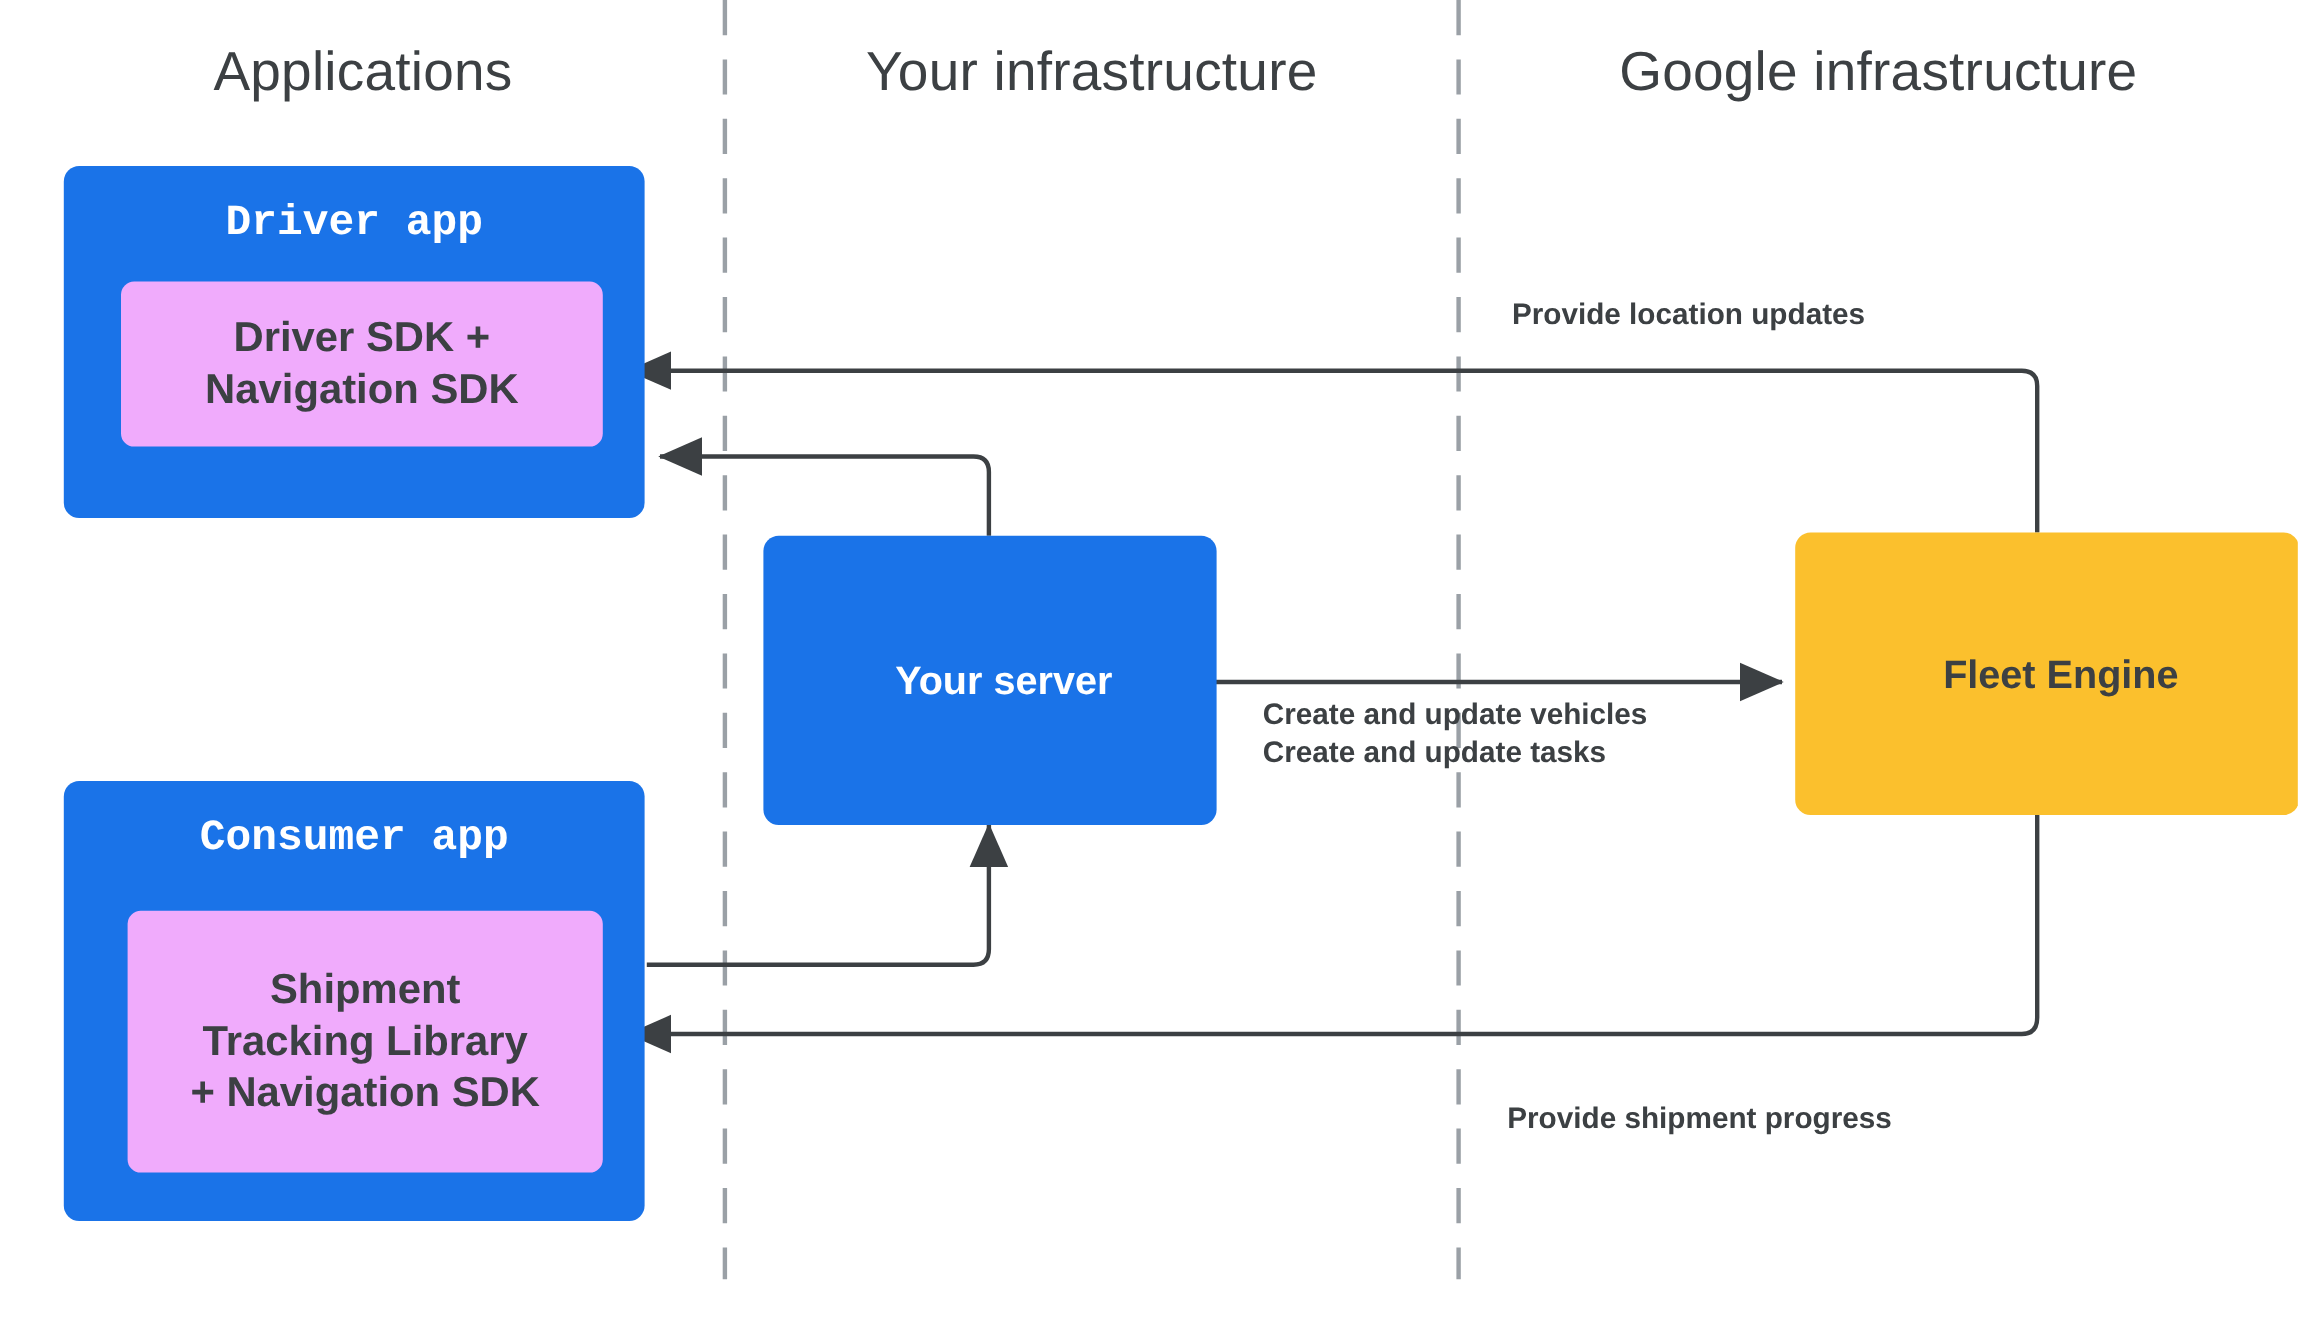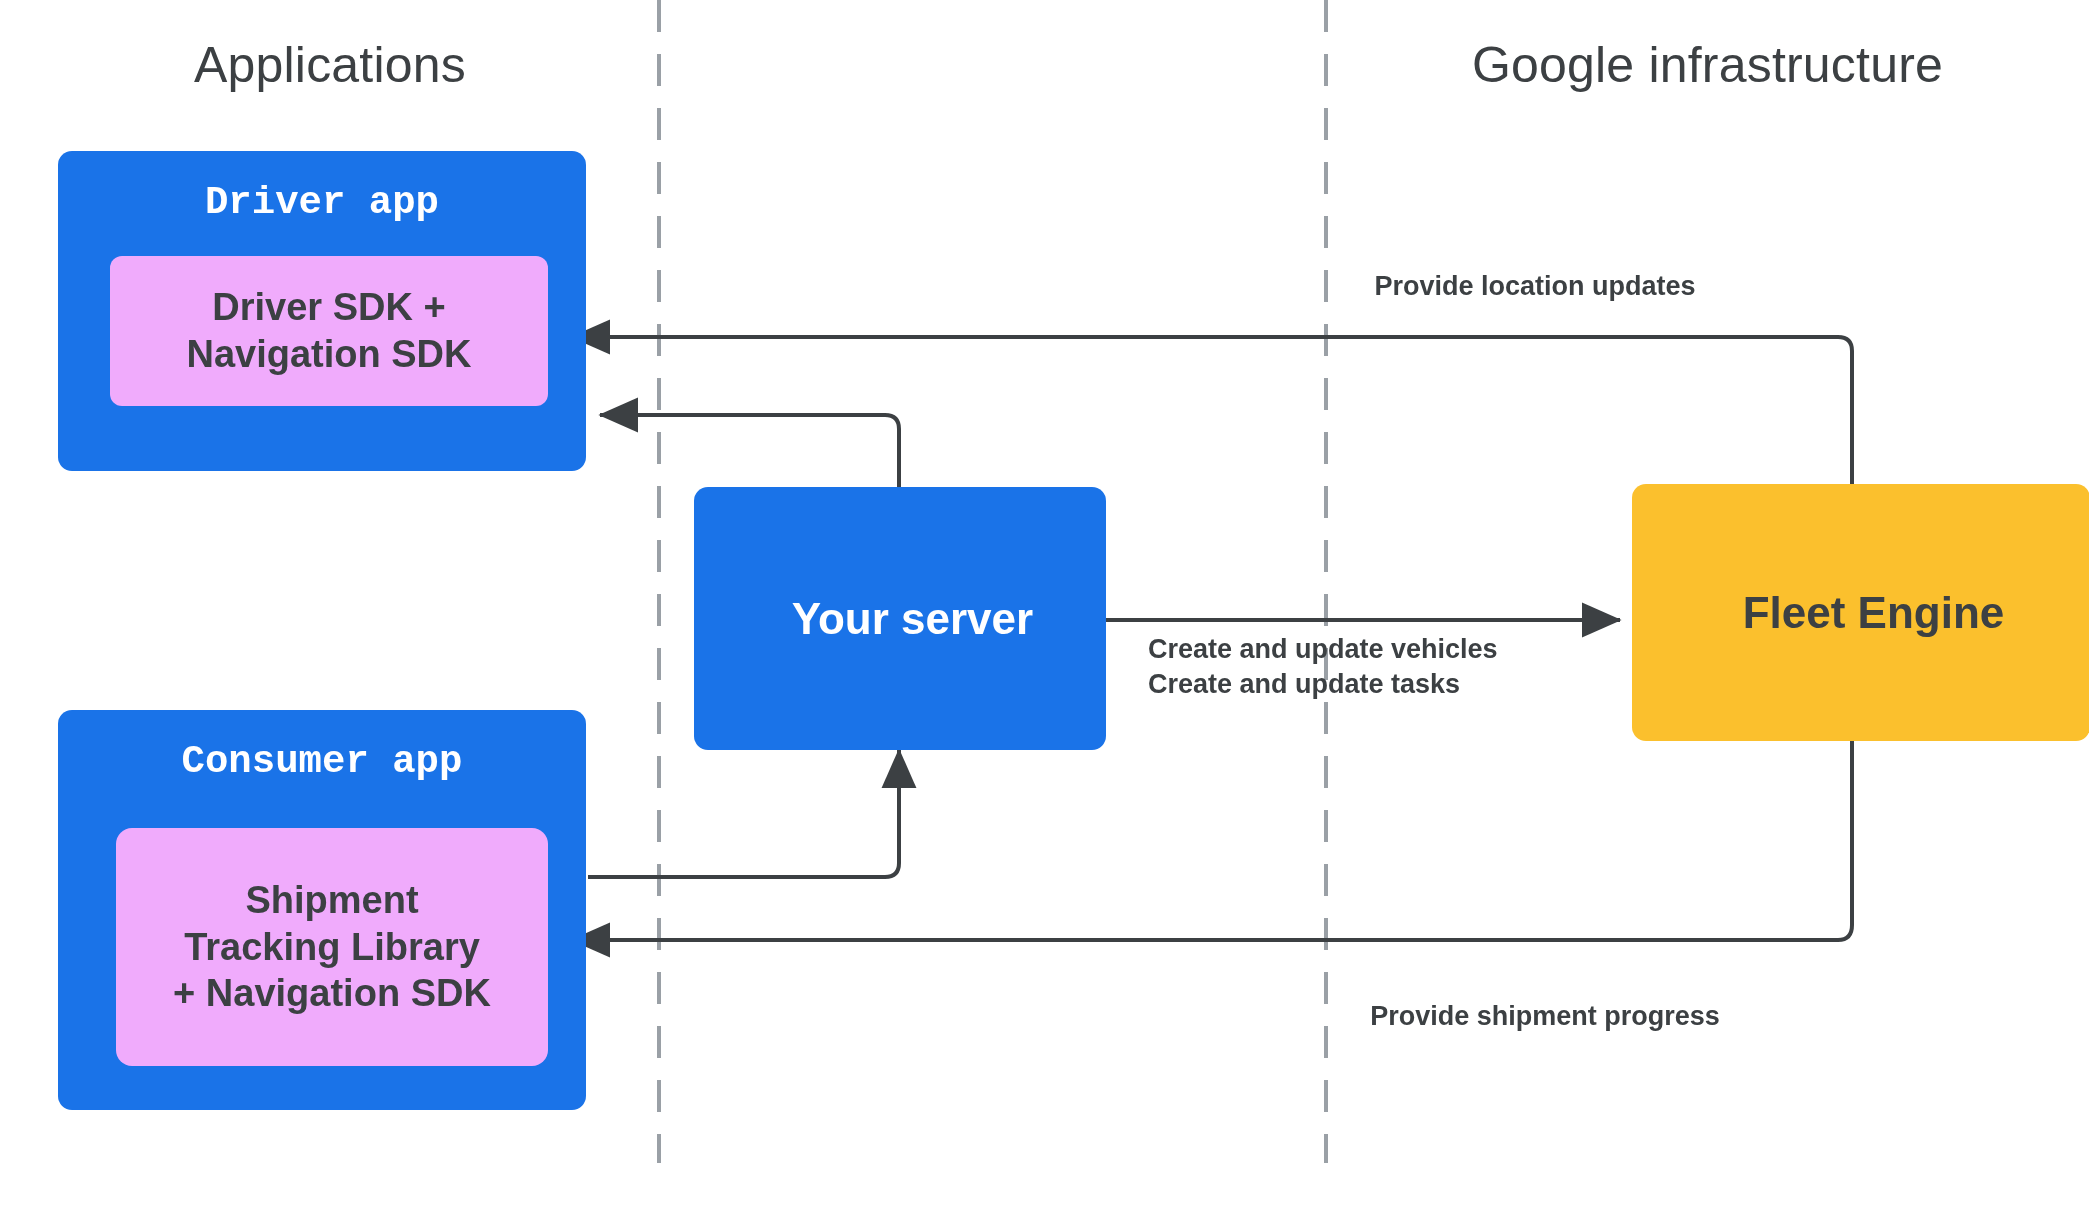--- a/index.html
+++ b/index.html
@@ -85,21 +85,21 @@
     display: flex;
     align-items: center;
     justify-content: center;
     box-sizing: border-box;
   }
   .node-box.blue { background: #1a73e8; }
   .node-box.yellow { background: #fbc02d; }
   .node-label {
     font-family: "Liberation Sans", sans-serif;
     font-weight: 700;
-    font-size: 44px;
+    font-size: 36px;
     text-align: left;
     white-space: nowrap;
     margin-left: 25px;
   }
   .node-box.blue .node-label { color: #ffffff; }
   .node-box.yellow .node-label { color: #3c4043; }
 
   
   .edge-label {
     position: absolute;
@@ -133,38 +133,41 @@
     <path d="M 1000 620 L 1620 620" fill="none" stroke="#3c4043" stroke-width="4" marker-end="url(#ah)"></path>
 
     <path d="M 588 877 L 885 877 Q 899 877 899 863 L 899 750" fill="none" stroke="#3c4043" stroke-width="4" marker-end="url(#ah)"></path>
 
     <path d="M 1852 741 L 1852 925 Q 1852 940 1838 940 L 572 940" fill="none" stroke="#3c4043" stroke-width="4" marker-end="url(#ah)"></path>
   </svg>
 
   <div class="col-head" style="left:0px; top:36px; width:660px;">
     <span>Applications</span>
   </div>
+  <div class="col-head" style="left:659px; top:36px; width:667px;">
+    <span>Your infrastructure</span>
+  </div>
   <div class="col-head" style="left:1326px; top:36px; width:763px;">
     <span>Google infrastructure</span>
   </div>
 
   <div class="app-box" style="left:58px; top:151px; width:528px; height:320px;">
     <div class="app-title" style="margin-top:32px;">Driver app</div>
   </div>
   <div class="sdk-box" style="left:110px; top:256px; width:438px; height:150px;">
     <div class="sdk-label">
       <div>Driver SDK +</div>
       <div>Navigation SDK</div>
     </div>
   </div>
 
   <div class="app-box" style="left:58px; top:710px; width:528px; height:400px;">
     <div class="app-title" style="margin-top:32px;">Consumer app</div>
   </div>
-  <div class="sdk-box" style="left:116px; top:828px; width:432px; height:238px;border-radius:16px;">
+  <div class="sdk-box" style="left:116px; top:828px; width:432px; height:238px;">
     <div class="sdk-label">
       <div>Shipment</div>
       <div>Tracking Library</div>
       <div>+ Navigation SDK</div>
     </div>
   </div>
 
   <div class="node-box blue" style="left:694px; top:487px; width:412px; height:263px;">
     <div class="node-label">Your server</div>
   </div>

